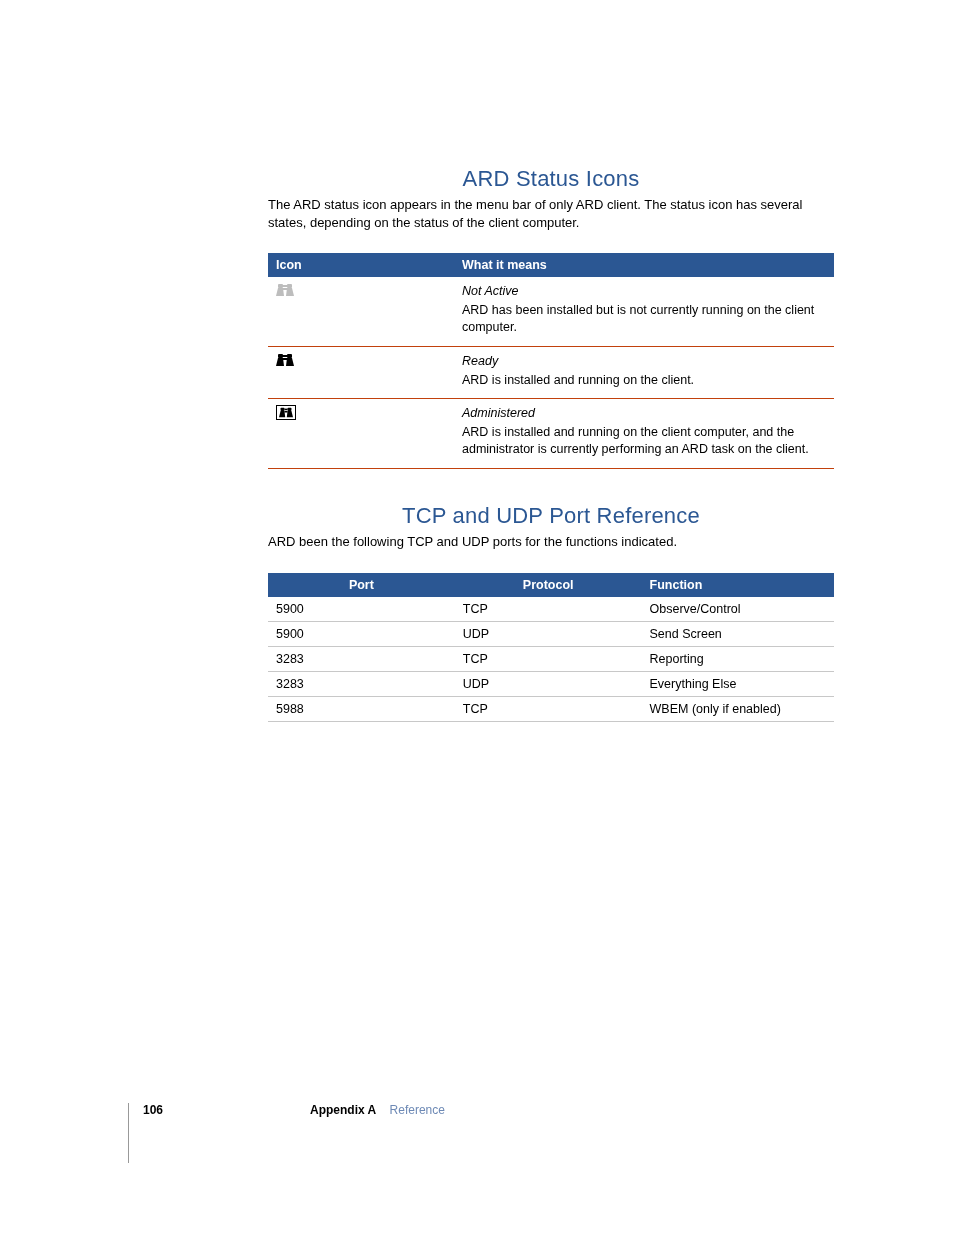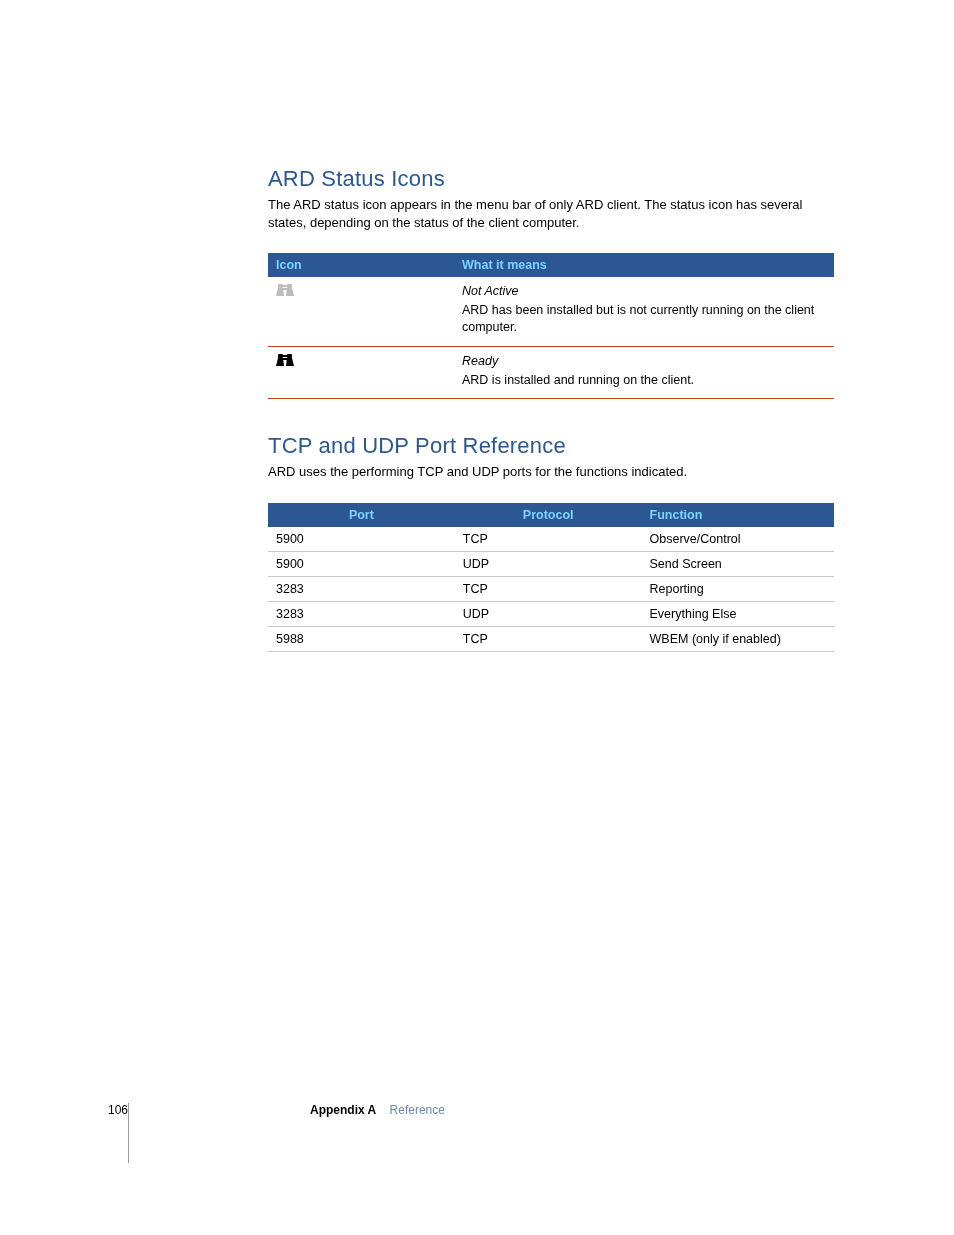--- a/index.html
+++ b/index.html
@@ -17,34 +17,35 @@
     top:166px;
     width:566px;
   }
   h2{
     font-family:"Myriad Pro","Segoe UI","Helvetica Neue",Arial,sans-serif;
     font-weight:400;
     color:#2b5793;
     font-size:22px;
     margin:0 0 4px 0;
     letter-spacing:0.2px;
+    text-align:center;
   }
   .intro{
     font-size:13px;
     line-height:1.35;
     margin:0 0 22px 0;
   }
   table{
     border-collapse:collapse;
     width:100%;
     font-size:12.5px;
   }
   thead th{
     background:#2b5793;
-    color:#7dd3fc;
+    color:#ffffff;
     text-align:left;
     font-weight:700;
     font-size:12.5px;
     padding:5px 8px;
   }
   .status-table td{
     border-bottom:1px solid #c2410c;
     padding:6px 8px 10px 8px;
     vertical-align:top;
     font-size:12.5px;
@@ -74,21 +75,21 @@
     line-height:0;
   }
 
   
   .footer{
     position:absolute;
     left:108px;
     top:1103px;
     font-size:12px;
   }
-  .footer .pnum{font-weight:400;color:#000;}
+  .footer .pnum{font-weight:700;color:#000;margin-left:35px;}
   .footer-divider{
     position:absolute;
     left:128px;
     top:1103px;
     width:1px;
     height:60px;
     background:#999;
   }
   .footer-right{
     position:absolute;
@@ -147,26 +148,39 @@
             <svg width="18" height="14" viewBox="0 0 18 14">
                 <use href="#binoc" fill="#000"></use>
               </svg>
           </span>
         </td>
         <td>
           <span class="status-title">Ready</span>
           <span>ARD is installed and running on the client.</span>
         </td>
       </tr>
+      <tr>
+        <td class="iconcell">
+          <span class="ard-boxed">
+            <svg width="14" height="11" viewBox="0 0 18 14">
+                <use href="#binoc" fill="#000"></use>
+              </svg>
+          </span>
+        </td>
+        <td>
+          <span class="status-title">Administered</span>
+          <span>ARD is installed and running on the client computer, and the administrator is currently performing an ARD task on the client.</span>
+        </td>
+      </tr>
     </tbody>
   </table>
 
   <div class="sec2">
     <h2>TCP and UDP Port Reference</h2>
-    <p class="intro">ARD uses the performing TCP and UDP ports for the functions indicated.</p>
+    <p class="intro">ARD been the following TCP and UDP ports for the functions indicated.</p>
 
     <table class="port-table">
       <thead>
         <tr>
           <th class="c1">Port</th>
           <th class="c2">Protocol</th>
           <th class="c3">Function</th>
         </tr>
       </thead>
       <tbody>

